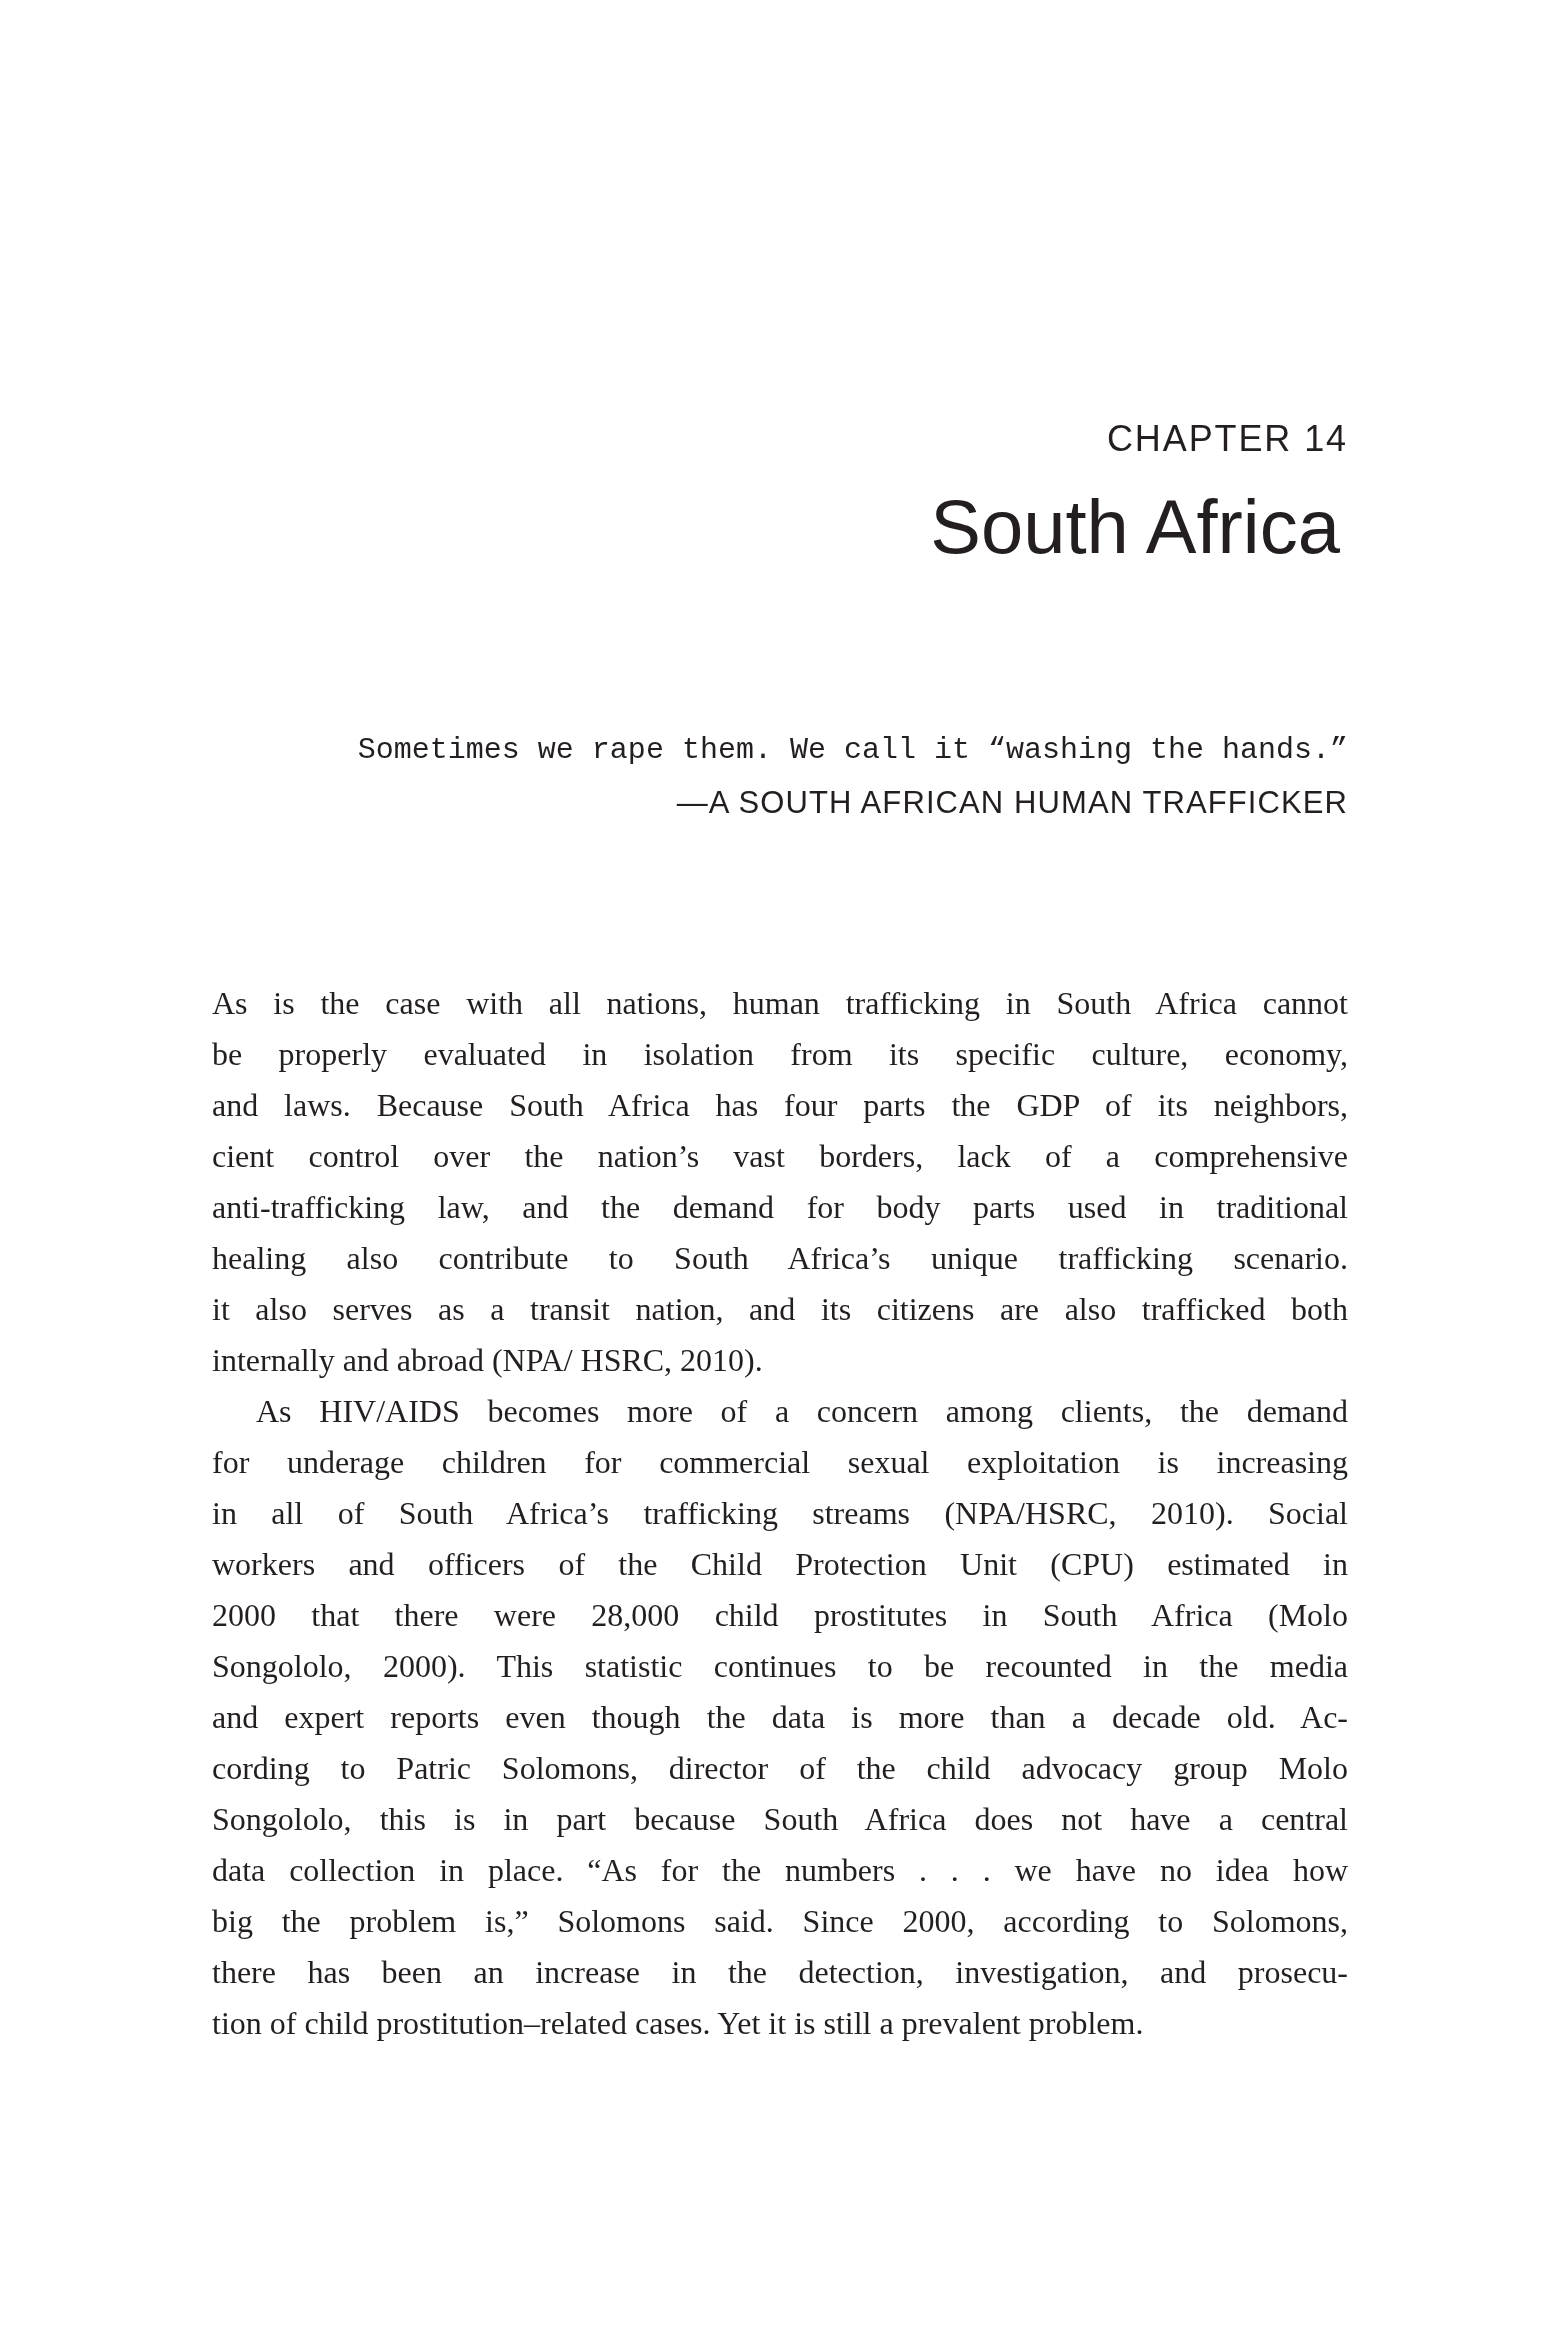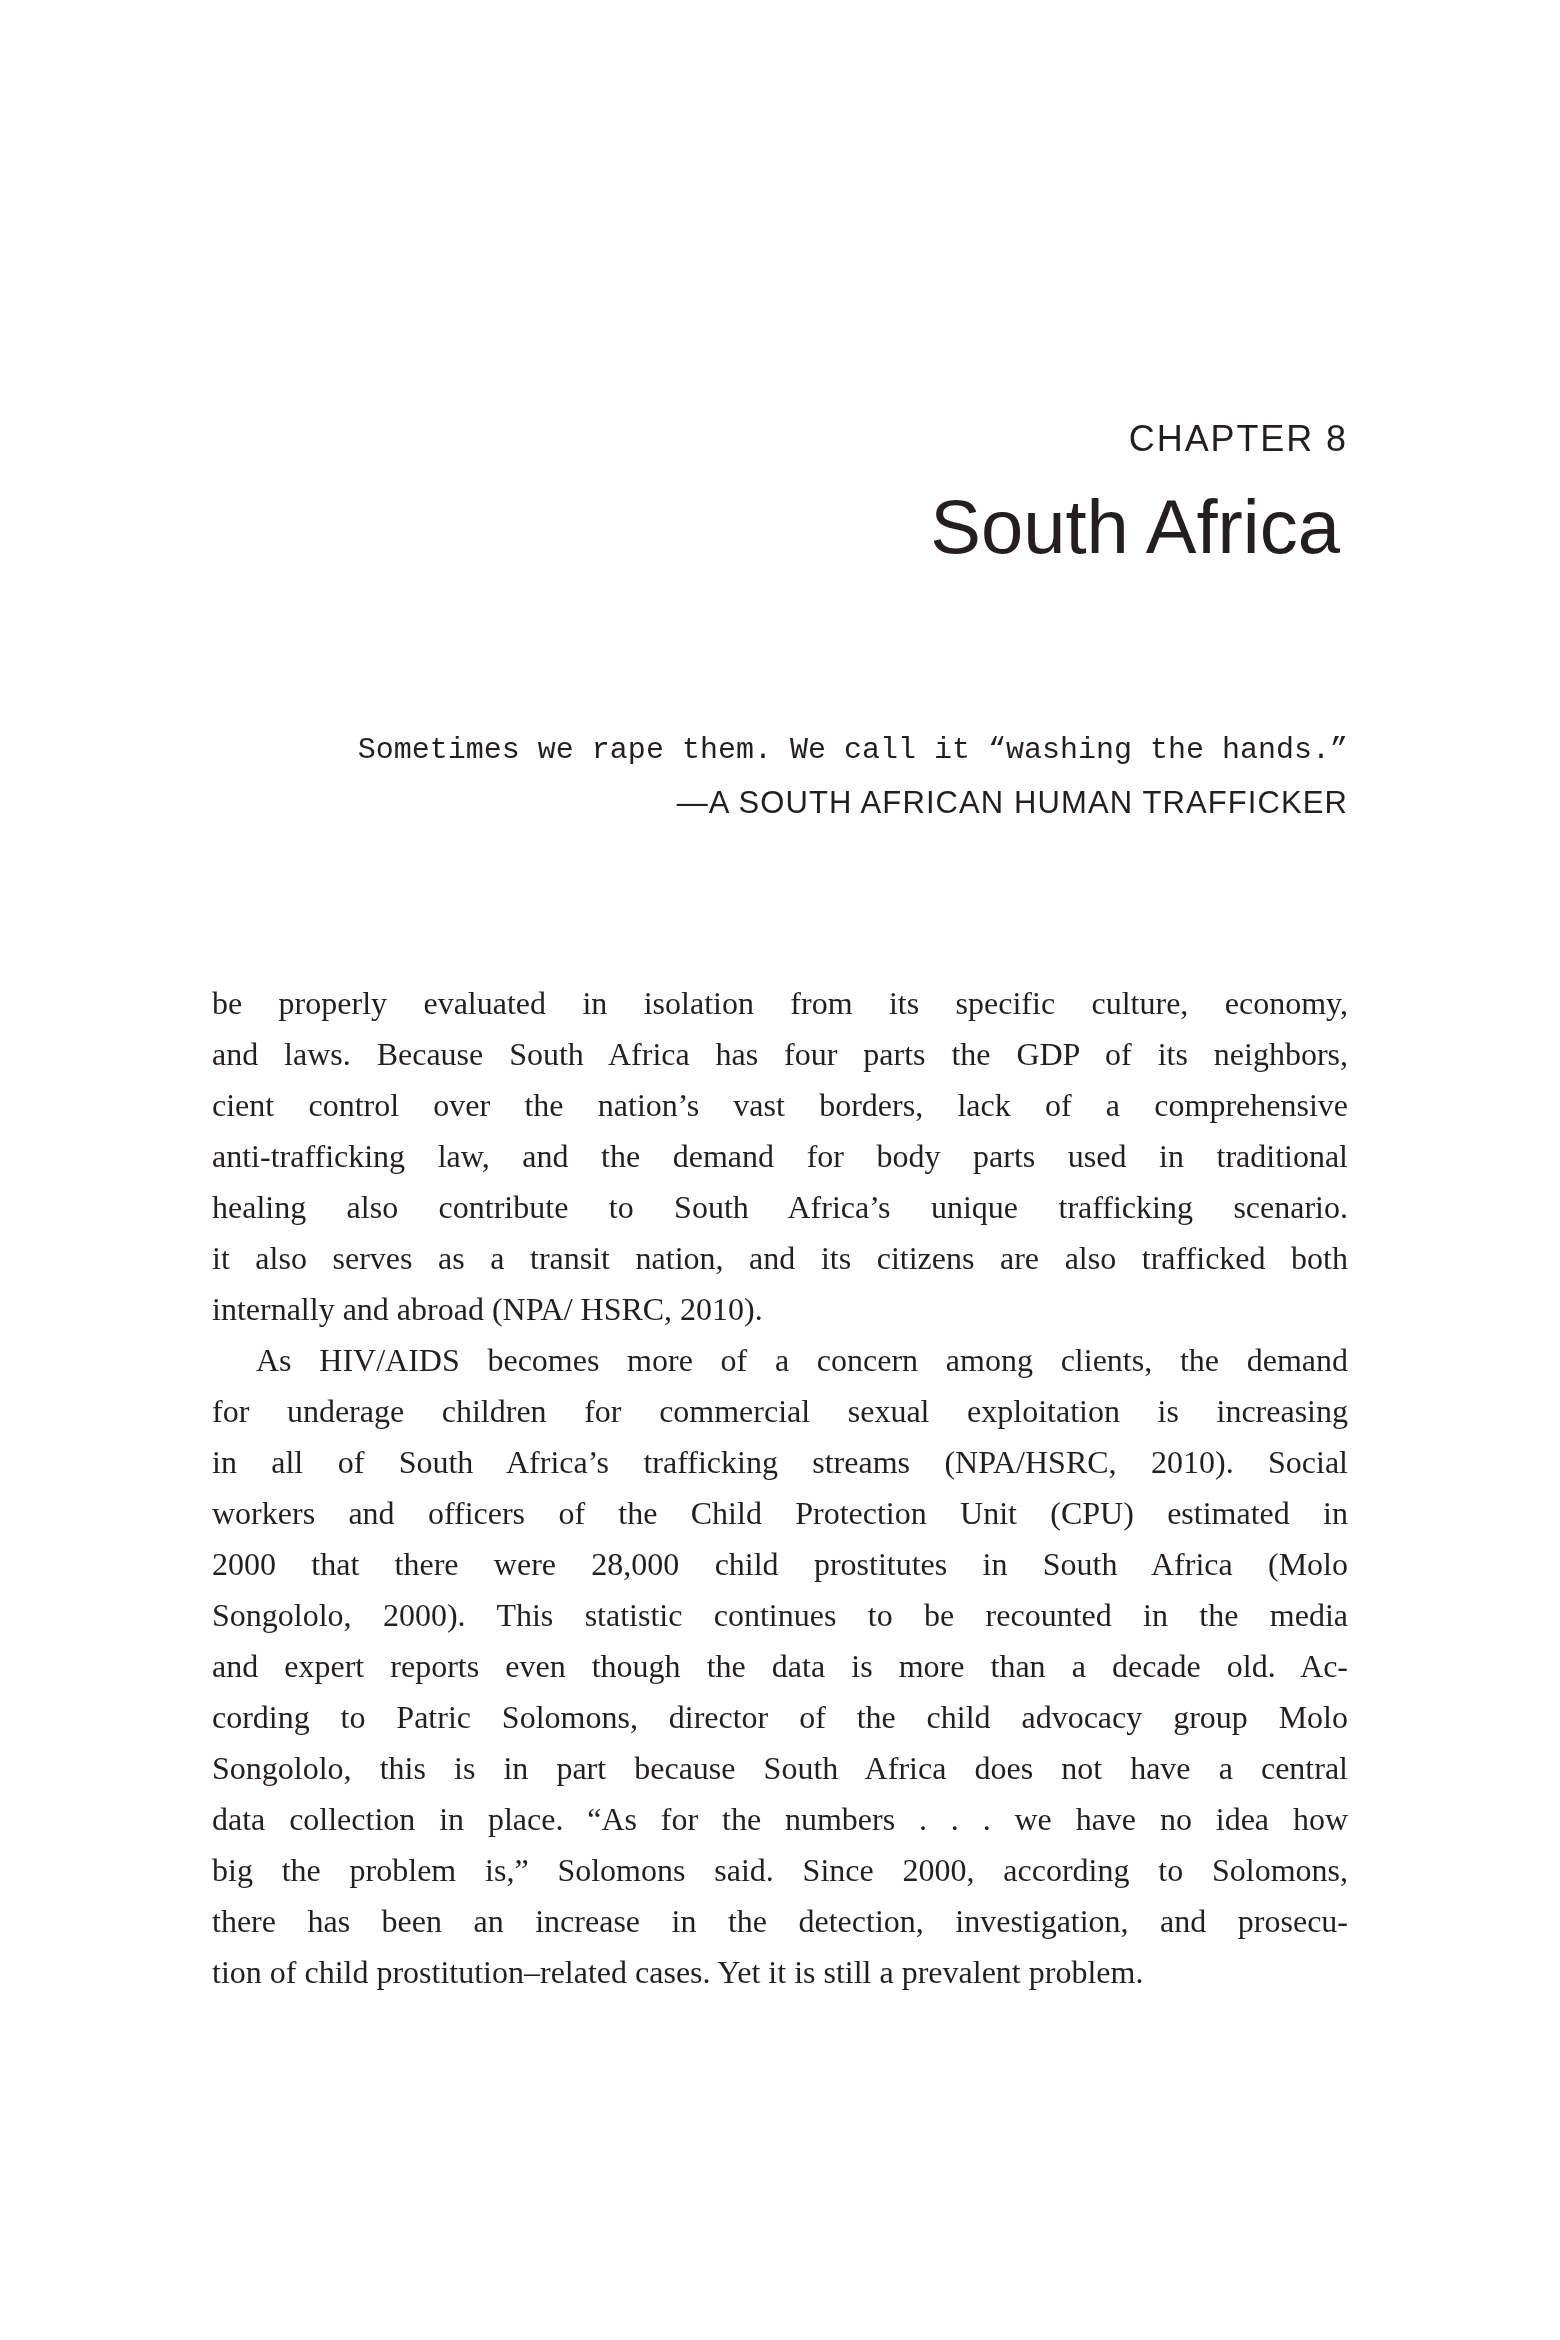--- a/index.html
+++ b/index.html
@@ -81,30 +81,31 @@
     text-align-last:left;
   }
   .body-text .line.indent{
     padding-left:44px;
   }
 </style>
 </head>
 <body>
 
 <div class="page">
-  <div class="chapter-label">CHAPTER 8</div>
+  <div class="chapter-label">CHAPTER 14</div>
 
   <h1 class="chapter-title">South Africa</h1>
 
   <div class="epigraph">
     <div class="epigraph-quote">Sometimes we rape them. We call it “washing the hands.”</div>
     <div class="epigraph-attribution">—A SOUTH AFRICAN HUMAN TRAFFICKER</div>
   </div>
 
   <div class="body-text" id="body-text">
+      <div class="line">As is the case with all nations, human trafficking in South Africa cannot</div>
       <div class="line">be properly evaluated in isolation from its specific culture, economy,</div>
       <div class="line">and laws. Because South Africa has four parts the GDP of its neighbors,</div>
       <div class="line">cient control over the nation’s vast borders, lack of a comprehensive</div>
       <div class="line">anti-trafficking law, and the demand for body parts used in traditional</div>
       <div class="line">healing also contribute to South Africa’s unique trafficking scenario.</div>
       <div class="line">it also serves as a transit nation, and its citizens are also trafficked both</div>
       <div class="line last">internally and abroad (NPA/ HSRC, 2010).</div>
       <div class="line indent">As HIV/AIDS becomes more of a concern among clients, the demand</div>
       <div class="line">for underage children for commercial sexual exploitation is increasing</div>
       <div class="line">in all of South Africa’s trafficking streams (NPA/HSRC, 2010). Social</div>

